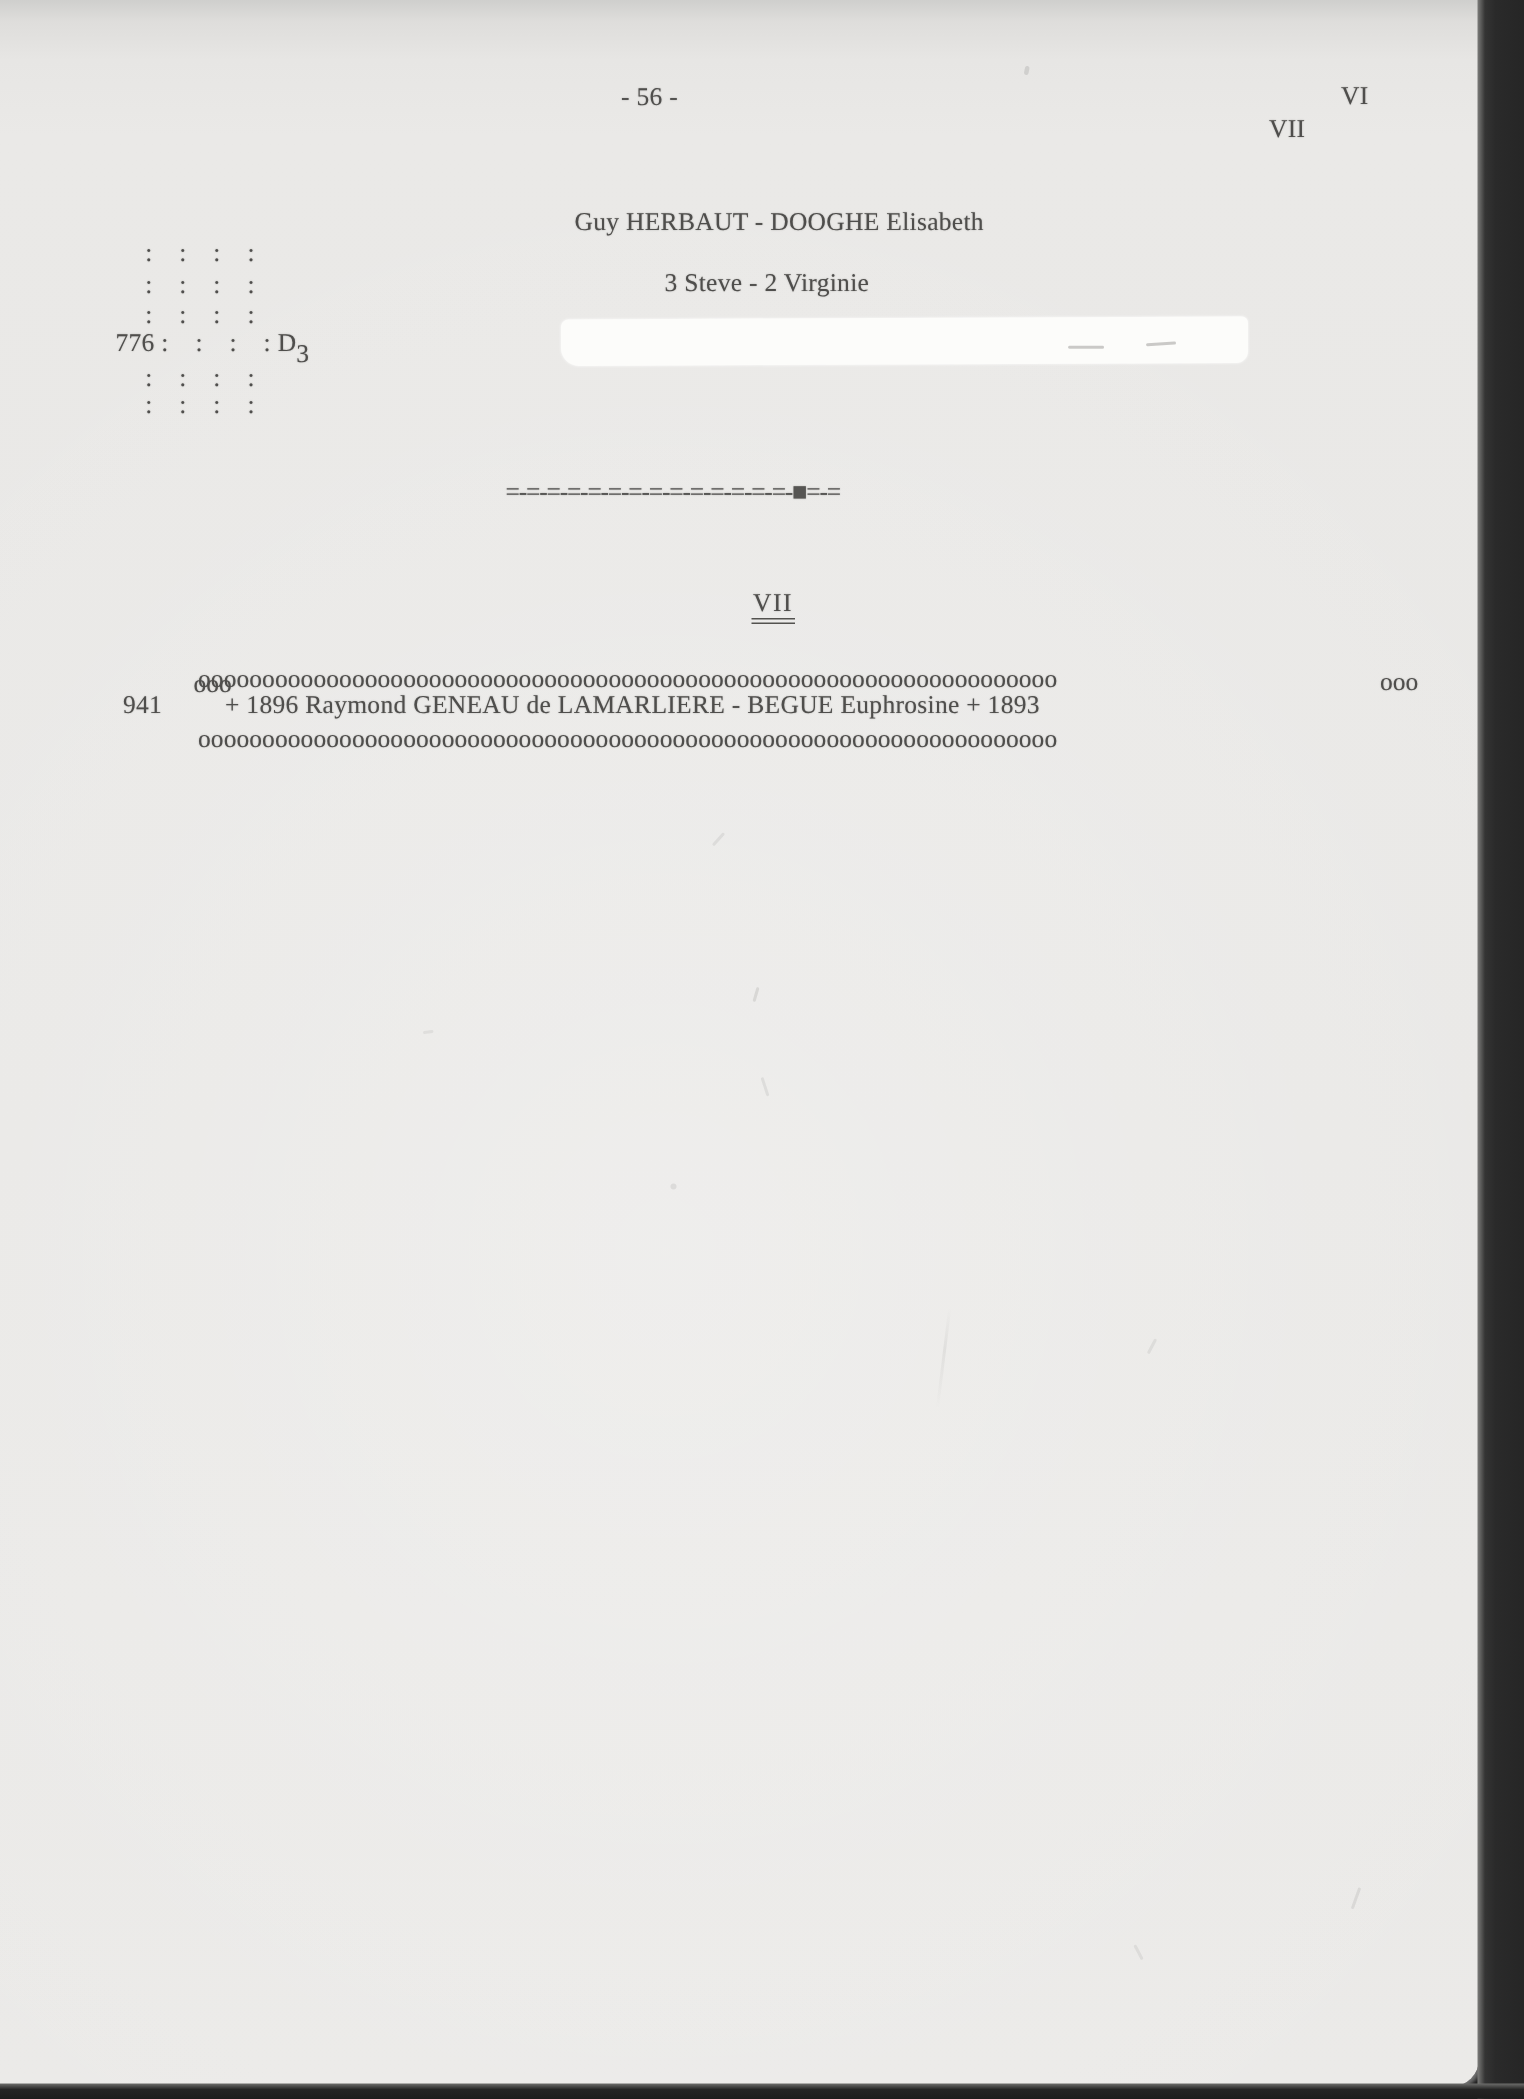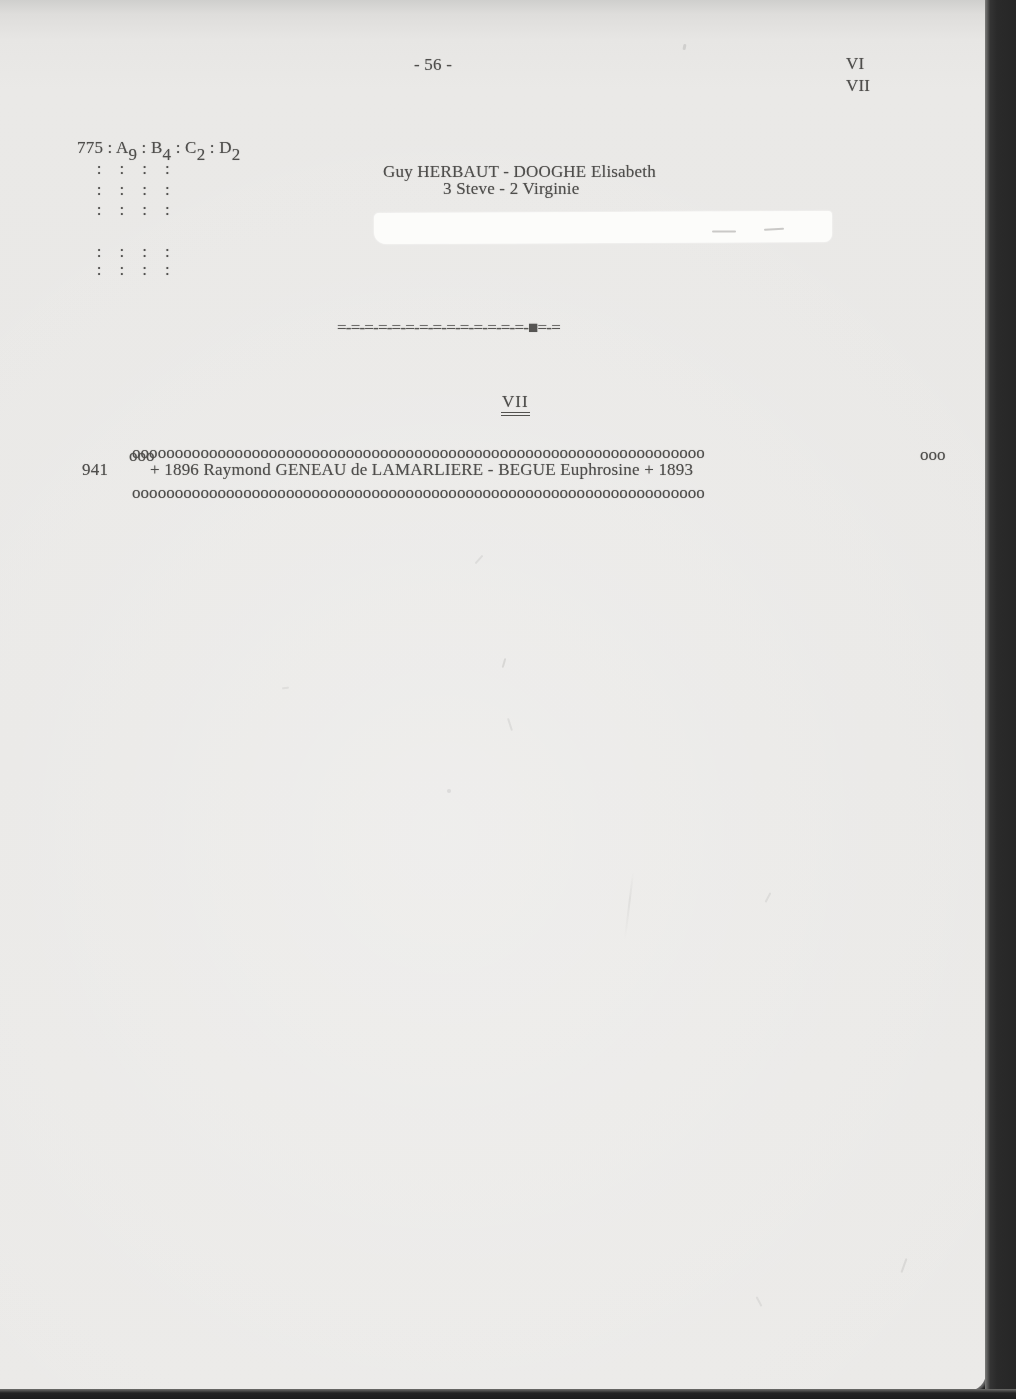--- a/index.html
+++ b/index.html
@@ -86,33 +86,33 @@
   .artifact { position: absolute; background: #5a5a58; }
 </style>
 </head>
 <body>
 
 <div class="scene">
 
   <div class="paper">
 
     <div class="line" style="left:414px; top:54px;">- 56 -</div>
-    <div class="line" style="left:846px; top:53px;">VI</div>
+    <div class="line" style="left:894px; top:53px;">VI</div>
     <div class="line" style="left:846px; top:75px;">VII</div>
 
-    <div class="line" style="left:77px; top:137px;"><span>775 : A</span><span class="sub">9</span><span> : B</span><span class="sub">4</span><span> : C</span><span class="sub">2</span><span> : D</span><span class="sub">2</span></div>
-    <div class="line" style="left:383px; top:137px;margin-top:24px;">Guy HERBAUT - DOOGHE Elisabeth</div>
+    <div class="line" style="left:383px; top:137px;">Guy HERBAUT - DOOGHE Elisabeth</div>
 
     <div class="line" style="left:79px; top:158px;">    :    :    :    :</div>
 
     <div class="line" style="left:79px; top:179px;">    :    :    :    :</div>
     <div class="line" style="left:443px; top:178px;">3 Steve - 2 Virginie</div>
 
     <div class="line" style="left:79px; top:199px;">    :    :    :    :</div>
 
+    <div class="line" style="left:77px; top:218px;"><span>776 :    :    :    : D</span><span class="sub">3</span></div>
 
     <div class="whiteout">
       <div class="remnant" style="left:338px; top:19px; width:24px;"></div>
       <div class="remnant" style="left:390px; top:17px; width:20px; transform:rotate(-3deg);"></div>
     </div>
 
     <div class="line" style="left:79px; top:241px;">    :    :    :    :</div>
 
     <div class="line" style="left:79px; top:259px;">    :    :    :    :</div>
 

